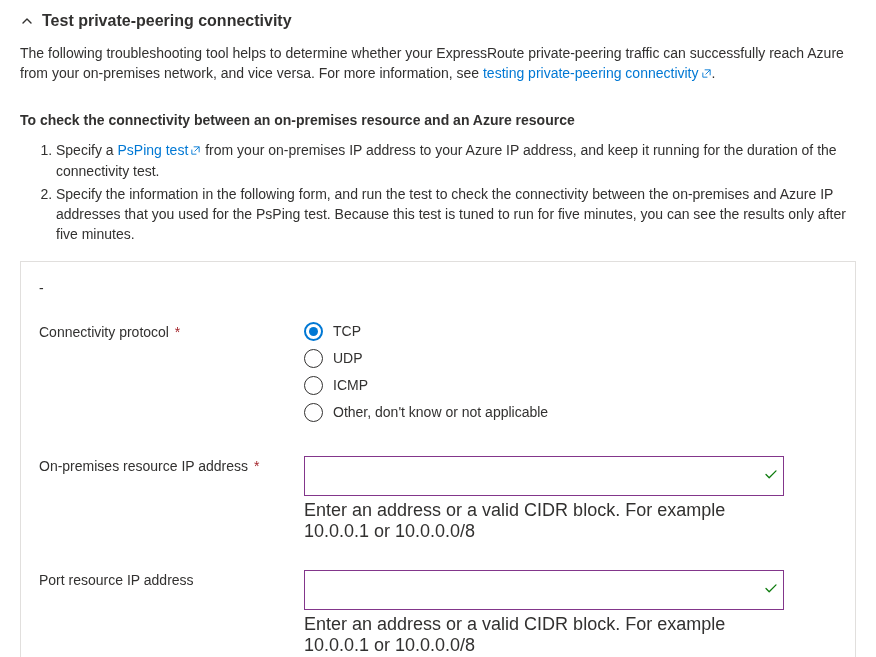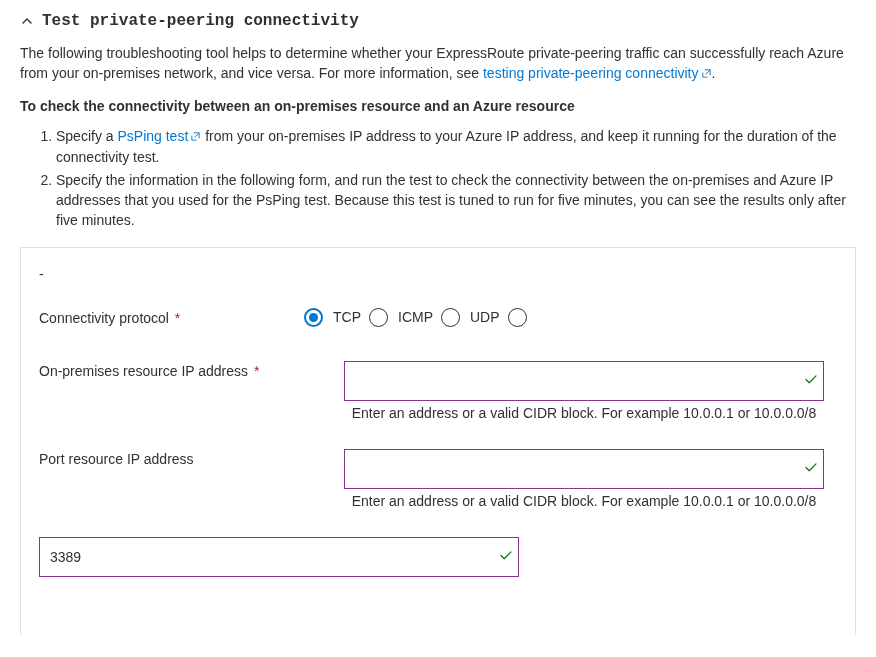--- a/index.html
+++ b/index.html
@@ -10,37 +10,36 @@
     color: #323130;
     padding: 12px 20px;
     width: 876px;
     background: #fff;
   }
   .header-row {
     display: flex;
     align-items: center;
     gap: 8px;
     margin-bottom: 14px;
-    font-family: Liberation Mono, monospace;
   }
   .chevron {
     width: 14px;
     height: 14px;
     display: flex;
     align-items: center;
     justify-content: center;
   }
   .chevron svg { stroke: #323130; }
   h2.title {
     font-size: 16px;
     font-weight: 600;
     margin: 0;
   }
   .intro {
-    margin: 0 0 14px 0;
+    margin: 0 0 28px 0;
     line-height: 1.4;
   }
   a.link { color: #0078d4; text-decoration: none; }
   .ext-icon {
     display: inline-block;
     vertical-align: -1px;
     margin-left: 2px;
   }
   .subhead {
     font-weight: 700;
@@ -59,28 +58,28 @@
   }
   .dash {
     margin-bottom: 26px;
     color: #323130;
   }
   .form-row {
     display: flex;
     align-items: flex-start;
     margin-bottom: 34px;
   }
-  .form-row.tight { margin-bottom: 28px; gap: 40px; }
+  .form-row.tight { margin-bottom: 28px; }
   .form-label {
     flex: 0 0 265px;
     padding-top: 2px;
   }
   .req { color: #a4262c; margin-left: 2px; }
   .form-control { flex: 1; max-width: 480px; }
-  .radio-group { display: flex; flex-direction: row; gap: 8px; }
+  .radio-group { display: flex; flex-direction: column; gap: 8px; }
   .radio-item {
     display: flex;
     align-items: center;
     gap: 10px;
     cursor: pointer;
   }
   .radio-outer {
     width: 19px; height: 19px;
     border: 1px solid #323130;
     border-radius: 50%;
@@ -112,23 +111,22 @@
   .input-check {
     position: absolute;
     right: 6px;
     top: 50%;
     transform: translateY(-50%);
     color: #107c10;
     pointer-events: none;
   }
   .hint {
     margin-top: 4px;
-    font-size: 14px;
-    color: #323130;
-    text-align: center;
+    font-size: 18px;
+    color: #323130;
   }
 </style>
 </head>
 <body>
 
 <div class="header-row">
   <span class="chevron">
     <svg width="12" height="12" viewBox="0 0 12 12" fill="none">
         <path d="M2 8 L6 4 L10 8" stroke="currentColor" stroke-width="1.4" stroke-linecap="round" stroke-linejoin="round"></path>
       </svg>
@@ -165,28 +163,29 @@
     </div>
     <div class="form-control radio-group">
       <label class="radio-item selected">
         <span class="radio-outer">
             <span class="radio-inner"></span>
           </span>
         <span>TCP</span>
       </label>
       <label class="radio-item">
         <span class="radio-outer"></span>
-        <span>ICMP</span>
+        <span>UDP</span>
       </label>
       <label class="radio-item">
         <span class="radio-outer"></span>
-        <span>UDP</span>
+        <span>ICMP</span>
       </label>
       <label class="radio-item">
         <span class="radio-outer"></span>
+        <span>Other, don't know or not applicable</span>
       </label>
     </div>
   </div>
 
   <div class="form-row tight">
     <div class="form-label">
       <span>On-premises resource IP address</span>
       <span class="req">*</span>
     </div>
     <div class="form-control">

